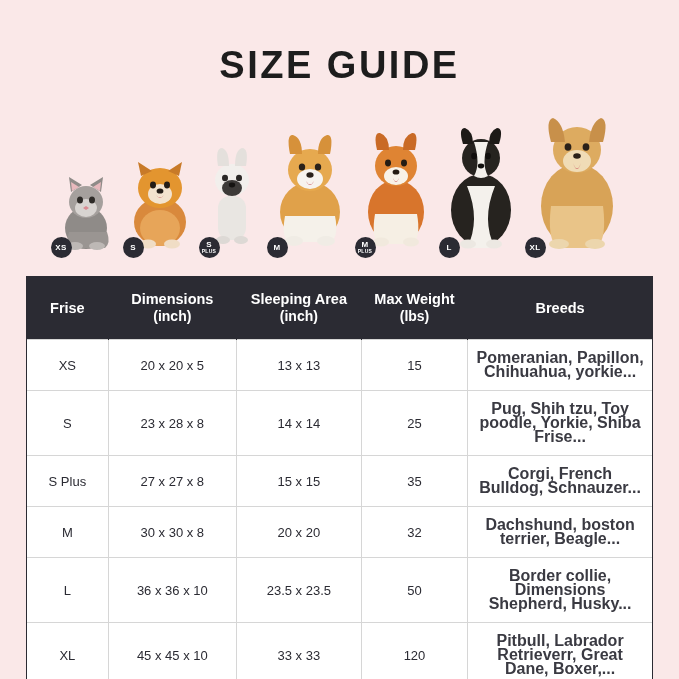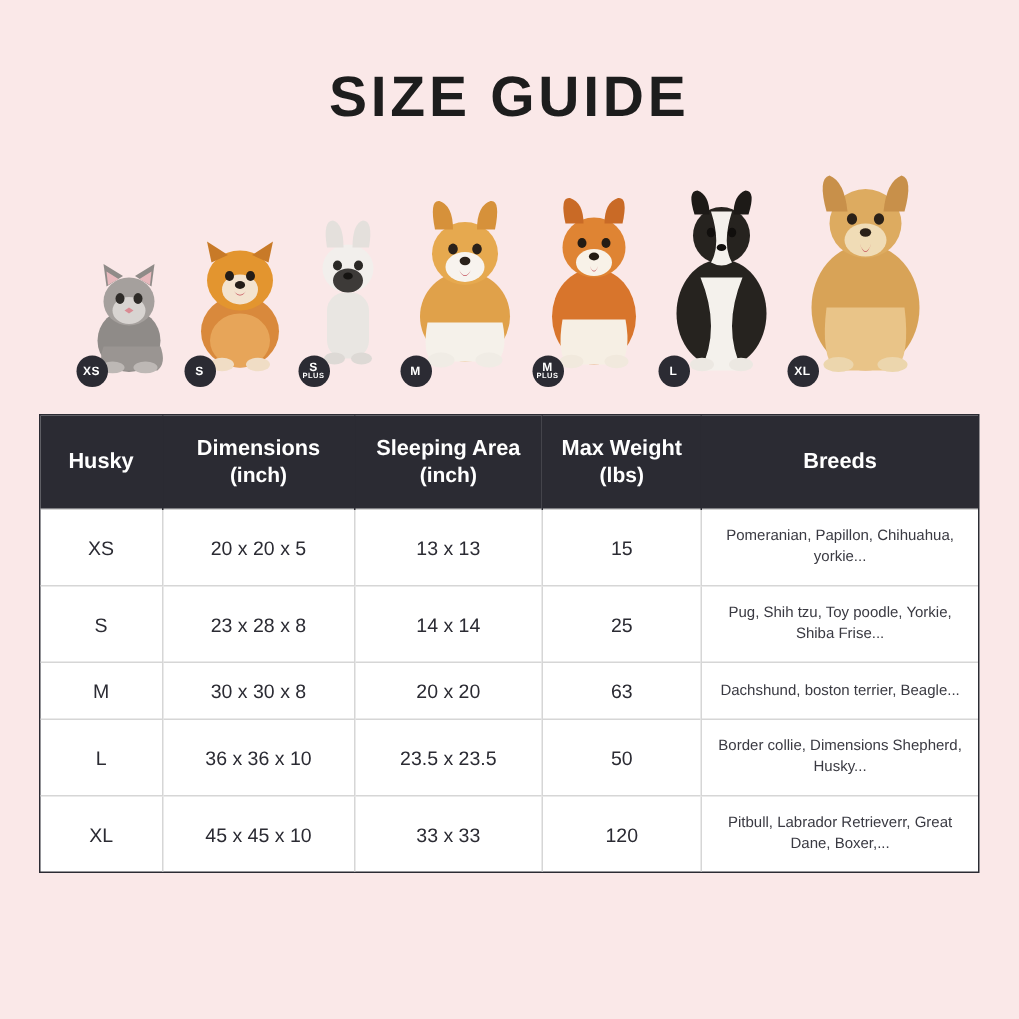--- a/index.html
+++ b/index.html
@@ -103,23 +103,24 @@
     border-top: 1px solid #d6d6d6;
     border-right: 1px solid #d6d6d6;
     text-align: center;
     font-size: 13px;
     color: #2b2b33;
     padding: 11px 6px;
     line-height: 15px;
   }
   tbody td:last-child { border-right: none; }
   tbody td.breeds {
-    font-size: 10px;
+    font-size: 16px;
     line-height: 14px;
     color: #3a3a42;
+    font-weight: bold;
   }
   col.c1 { width: 13%; }
   col.c2 { width: 20.5%; }
   col.c3 { width: 20%; }
   col.c4 { width: 17%; }
   col.c5 { width: 29.5%; }
 </style>
 </head>
 <body>
 
@@ -290,21 +291,21 @@
       <colgroup>
         <col class="c1">
           <col class="c2">
           <col class="c3">
           <col class="c4">
           <col class="c5">
       </colgroup>
       <thead>
         <tr>
           <th>
-            <span>Husky</span>
+            <span>Frise</span>
           </th>
           <th>
             <span>Dimensions</span>
             <span class="unit">(inch)</span>
           </th>
           <th>
             <span>Sleeping Area</span>
             <span class="unit">(inch)</span>
           </th>
           <th>
@@ -325,24 +326,31 @@
           <td class="breeds">Pomeranian, Papillon, Chihuahua, yorkie...</td>
         </tr>
         <tr>
           <td>S</td>
           <td>23 x 28 x 8</td>
           <td>14 x 14</td>
           <td>25</td>
           <td class="breeds">Pug, Shih tzu, Toy poodle, Yorkie, Shiba Frise...</td>
         </tr>
         <tr>
+          <td>S Plus</td>
+          <td>27 x 27 x 8</td>
+          <td>15 x 15</td>
+          <td>35</td>
+          <td class="breeds">Corgi, French Bulldog, Schnauzer...</td>
+        </tr>
+        <tr>
           <td>M</td>
           <td>30 x 30 x 8</td>
           <td>20 x 20</td>
-          <td>63</td>
+          <td>32</td>
           <td class="breeds">Dachshund, boston terrier, Beagle...</td>
         </tr>
         <tr>
           <td>L</td>
           <td>36 x 36 x 10</td>
           <td>23.5 x 23.5</td>
           <td>50</td>
           <td class="breeds">Border collie, Dimensions Shepherd, Husky...</td>
         </tr>
         <tr>

